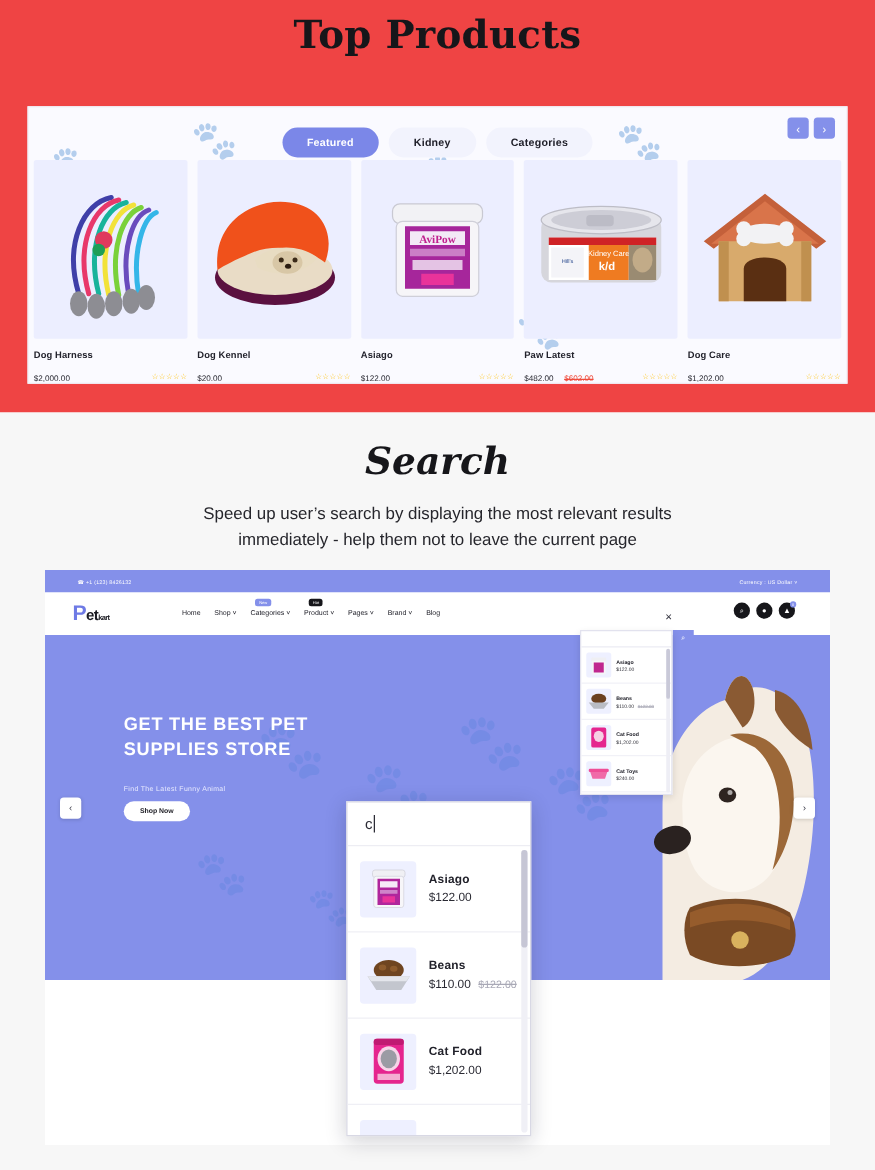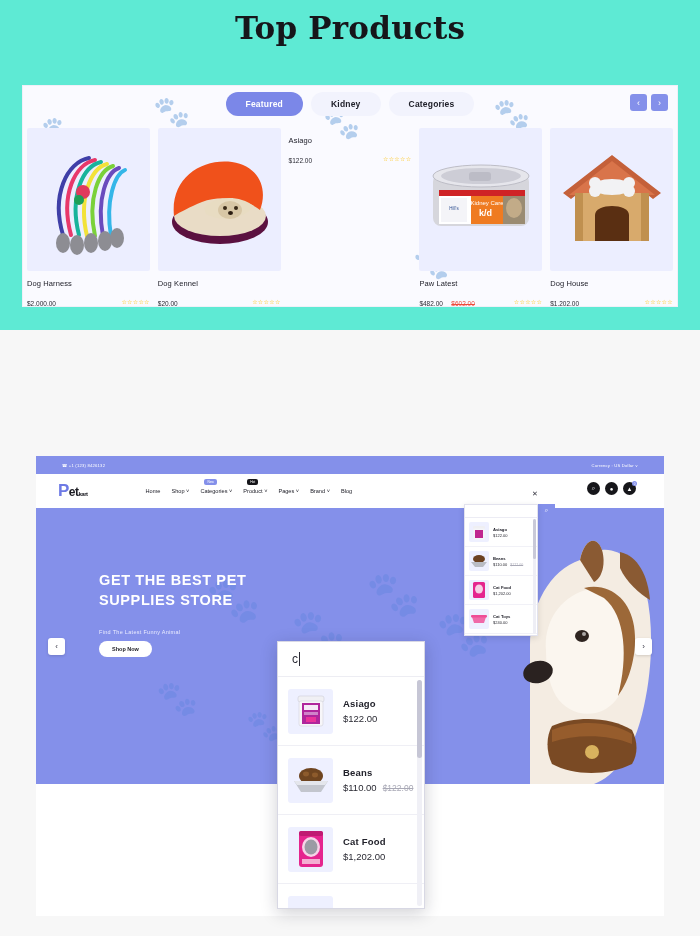--- a/index.html
+++ b/index.html
@@ -5,21 +5,21 @@
   * { box-sizing: border-box; margin: 0; padding: 0; }
   body {
     width: 700px; height: 936px;
     font-family: "Liberation Sans", sans-serif;
     background: #ffffff;
     overflow: hidden;
     position: relative;
   }
 
   
-  .sec-top { width: 700px; height: 330px; background: #5eead4; position: relative; }
+  .sec-top { width: 700px; height: 330px; background: #ef4444; position: relative; }
   .sec-title {
     font-family: "DejaVu Serif", serif;
     font-weight: bold;
     font-size: 31px;
     color: #16161a;
     text-align: center;
     padding-top: 10px;
     letter-spacing: .2px;
   }
   .sec-sub {
@@ -31,41 +31,41 @@
   .slider-box {
     position: absolute;
     left: 22px; top: 85px;
     width: 656px; height: 222px;
     background: #fafaff;
     border: 1px solid #f0f0f8;
     overflow: hidden;
   }
   .paw-bg { position: absolute; opacity: .30; color: #e9e9f4; font-size: 30px; user-select: none; }
 
-  .tabs { position: absolute; left: 0; top: 6px; width: 100%; display: flex; justify-content: center; gap: 8px; z-index: 4;}
+  .tabs { position: absolute; left: 0; top: 16px; width: 100%; display: flex; justify-content: center; gap: 8px; z-index: 4;}
   .tab {
     font-size: 8.5px; font-weight: bold; color: #20202a;
     background: #f2f3fd; border-radius: 20px;
     padding: 7px 20px; letter-spacing: .2px; white-space: nowrap;
   }
   .tab.active { background: #7b87e8; color: #ffffff; }
 
   .nav-arrows { position: absolute; right: 9px; top: 8px; display: flex; gap: 4px; z-index: 4; }
   .nav-arrow {
     width: 17px; height: 17px; background: #8490ea; color: #ffffff;
     border-radius: 3px; font-size: 9px; display: flex; align-items: center; justify-content: center;
   }
 
   .cards { position: absolute; left: 0; top: 42px; width: 100%; display: flex; gap: 8px; padding: 0 4px; }
   .card { width: 125px; }
   .card-img {
     height: 143px; background: #eceeff; border-radius: 2px;
     display: flex; align-items: center; justify-content: center; overflow: hidden;
   }
-  .card-name { font-size: 7.5px; font-weight: normal; color: #22222c; margin-top: 8px; letter-spacing:.1px;}
+  .card-name { font-size: 7.5px; font-weight: bold; color: #22222c; margin-top: 8px; letter-spacing:.1px;}
   .card-row { display: flex; align-items: center; justify-content: space-between; margin-top: 4px; }
   .price { font-size: 6.5px; color: #2a2a33; }
   .price-old { font-size: 6.5px; color: #ef4b3c; text-decoration: line-through; margin-left: 4px; }
   .stars { font-size: 6px; color: #ffc107; letter-spacing: .3px; white-space: nowrap;}
 
   
   .sec-search { width: 700px; height: 606px; background: #f7f7f7; position: relative; }
   .sec-title2 {
     font-family: "DejaVu Serif", serif;
     font-style: italic; font-weight: bold;
@@ -219,20 +219,32 @@
         <div class="card-name">Dog Kennel</div>
         <div class="card-row">
           <div>
             <span class="price">$20.00</span>
           </div>
           <div class="stars">☆☆☆☆☆</div>
         </div>
       </div>
 
       <div class="card">
+        <div class="card-img">
+          <svg width="100" height="110" viewBox="0 0 100 110">
+            <rect x="14" y="18" width="72" height="16" rx="6" fill="#f2f2f5" stroke="#c9c9d2"></rect>
+            <rect x="17" y="32" width="66" height="60" rx="5" fill="#f6f5f8" stroke="#cfcfd8"></rect>
+            <rect x="24" y="36" width="52" height="50" fill="#a6269b"></rect>
+            <rect x="28" y="40" width="44" height="11" fill="#f3e9f6"></rect>
+            <text x="50" y="49" font-size="9" fill="#c0218f" text-anchor="middle" font-family="Liberation Serif, serif" font-weight="bold">AviPow</text>
+            <rect x="28" y="54" width="44" height="6" fill="#cb7ec6"></rect>
+            <rect x="30" y="63" width="40" height="8" fill="#e4c3e4"></rect>
+            <rect x="37" y="74" width="26" height="9" fill="#e9339a"></rect>
+          </svg>
+        </div>
         <div class="card-name">Asiago</div>
         <div class="card-row">
           <div>
             <span class="price">$122.00</span>
           </div>
           <div class="stars">☆☆☆☆☆</div>
         </div>
       </div>
 
       <div class="card">
@@ -272,35 +284,40 @@
             <rect x="18" y="46" width="8" height="48" fill="#c0904f"></rect>
             <rect x="84" y="46" width="8" height="48" fill="#c0904f"></rect>
             <path d="M38 94 L38 68 C38 56 72 56 72 68 L72 94 Z" fill="#5a2f12"></path>
             <ellipse cx="55" cy="40" rx="20" ry="8" fill="#f2f2f4"></ellipse>
             <circle cx="38" cy="36" r="6" fill="#f2f2f4"></circle>
             <circle cx="38" cy="44" r="6" fill="#f2f2f4"></circle>
             <circle cx="72" cy="36" r="6" fill="#f2f2f4"></circle>
             <circle cx="72" cy="44" r="6" fill="#f2f2f4"></circle>
           </svg>
         </div>
-        <div class="card-name">Dog House</div>
+        <div class="card-name">Dog Care</div>
         <div class="card-row">
           <div>
             <span class="price">$1,202.00</span>
           </div>
           <div class="stars">☆☆☆☆☆</div>
         </div>
       </div>
 
     </div>
   </div>
 </div>
 
 <div class="sec-search">
 
+  <div class="sec-title2">Search</div>
+  <div class="sec-sub2">
+    <div>Speed up user’s search by displaying the most relevant results</div>
+    <div>immediately - help them not to leave the current page</div>
+  </div>
 
   <div class="mock">
 
     <div class="mock-topbar">
       <div class="tiny">
         <span>☎</span>
         <span>+1 (123) 8426132</span>
       </div>
       <div class="tiny">
         <span>Currency :</span>

